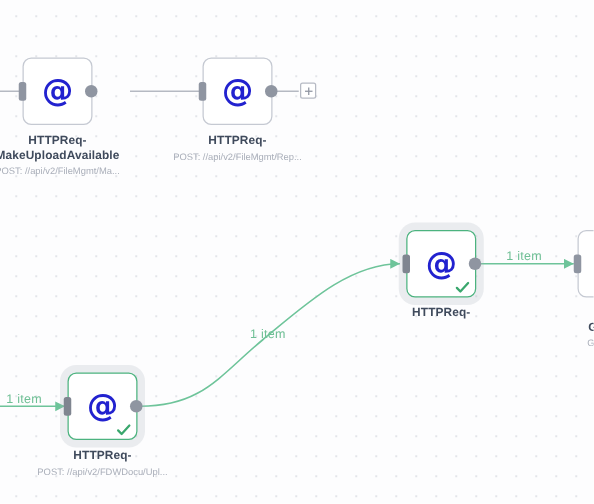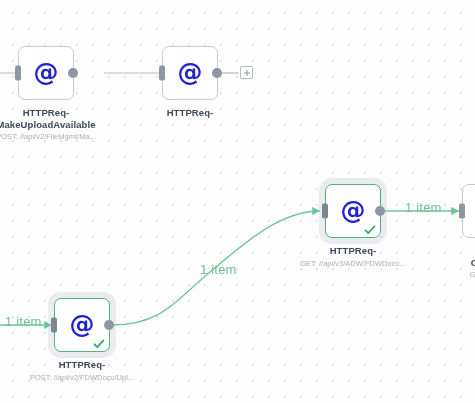--- a/index.html
+++ b/index.html
@@ -108,21 +108,21 @@
     font-size: 7.5px;
     color: #a9aeb9;
     line-height: 9px;
     white-space: nowrap;
   }
   .node.clipped { width: 110px; }
 
   
   .edge-label {
     position: absolute;
-    font-size: 13px;
+    font-size: 10px;
     color: #6fbf95;
     white-space: nowrap;
     letter-spacing: 0.2px;
   }
 
   
   .plus-btn {
     position: absolute;
     width: 13px;
     height: 13px;
@@ -197,39 +197,39 @@
 
   <div class="node unselected" style="left:135px; top:46px;">
     <div class="node-box">
       <span class="port-in"></span>
       <span class="at-glyph">@</span>
       <span class="port-out"></span>
     </div>
     <div class="node-title">
       <div>HTTPReq-</div>
     </div>
+    <div class="node-sub">POST: //api/v2/FileMgmt/Rep...</div>
   </div>
 
   <div class="plus-btn" style="left:240px; top:66px;">
     
   </div>
 
   <div class="node selected" style="left:298px; top:184px;">
     <div class="node-box">
       <span class="port-in"></span>
       <span class="at-glyph">@</span>
       <span class="port-out"></span>
       <svg class="check" viewBox="0 0 12 12">
         <path d="M1.5,6.3 L4.3,9.2 L10.5,2.4" stroke="#3aa76d" stroke-width="1.8" fill="none" stroke-linecap="round" stroke-linejoin="round"></path>
       </svg>
     </div>
     <div class="node-title">
       <div>HTTPReq-</div>
     </div>
-    <div class="node-sub">GET: //api/v3/ADW/FDWDocu...</div>
   </div>
 
   <div class="node unselected clipped" style="left:435px; top:184px;">
     <div class="node-box">
       <span class="port-in"></span>
       <span class="at-glyph">@</span>
 
     </div>
     <div class="node-title">
       <div>HTT</div>

